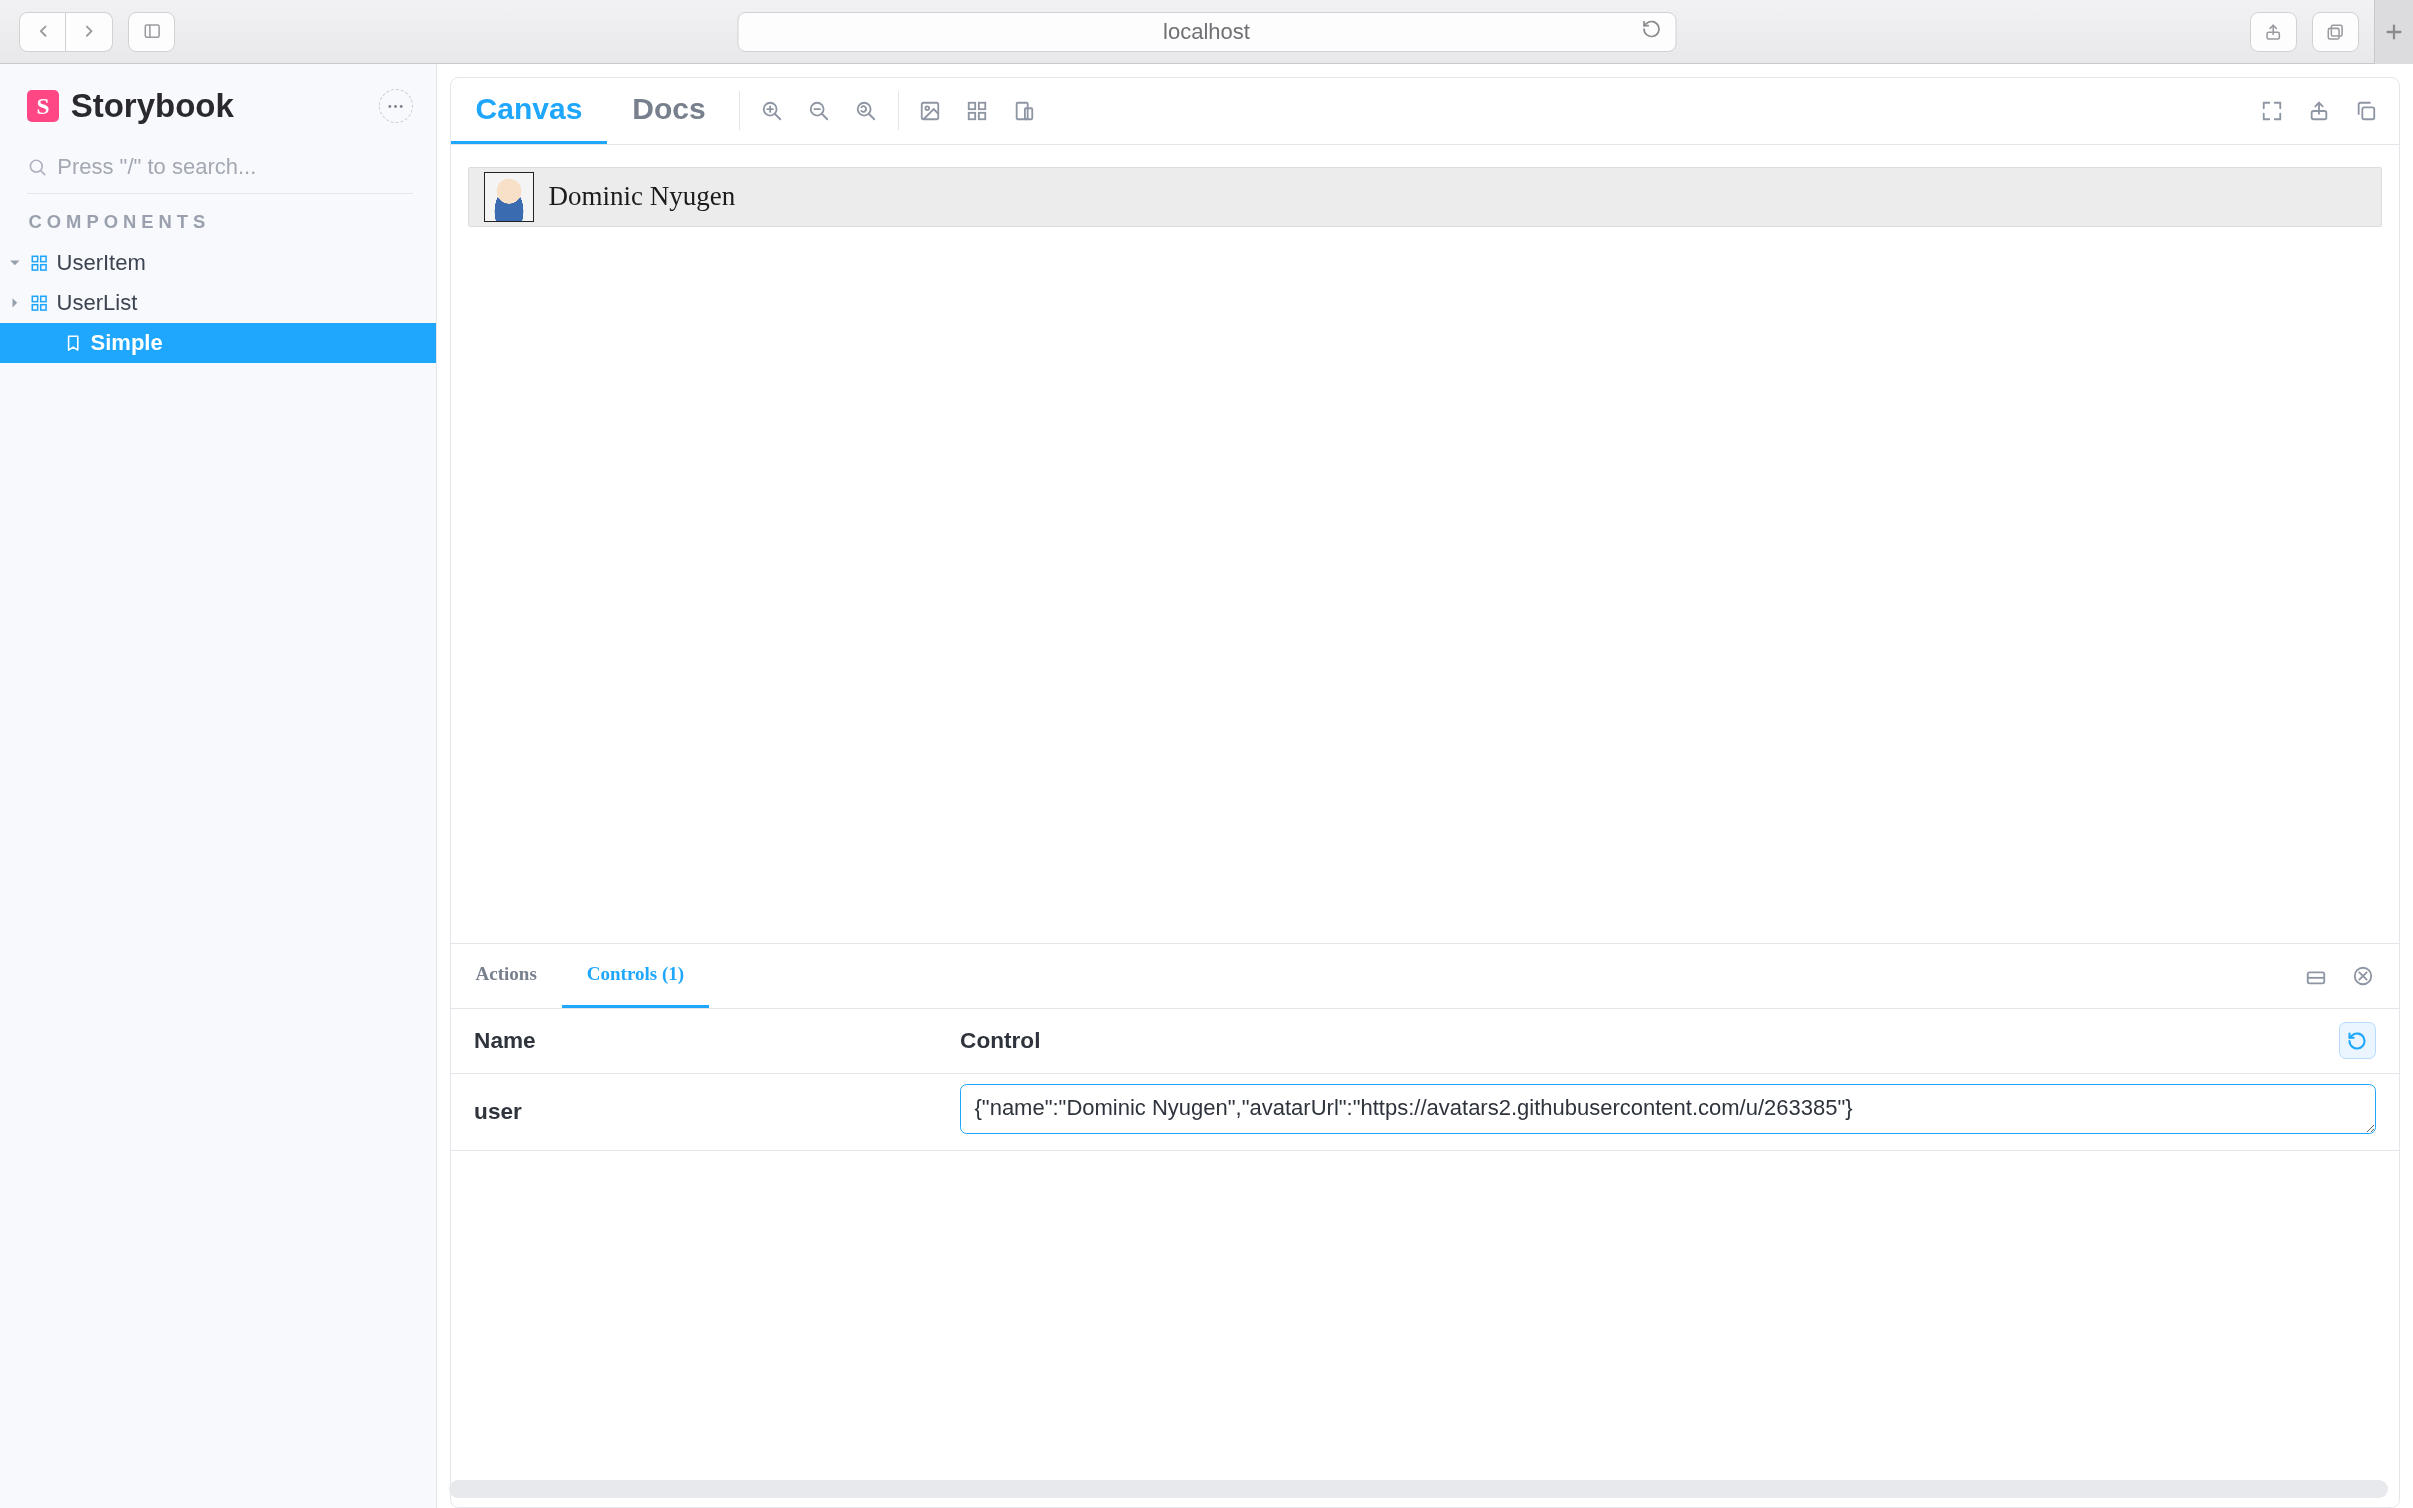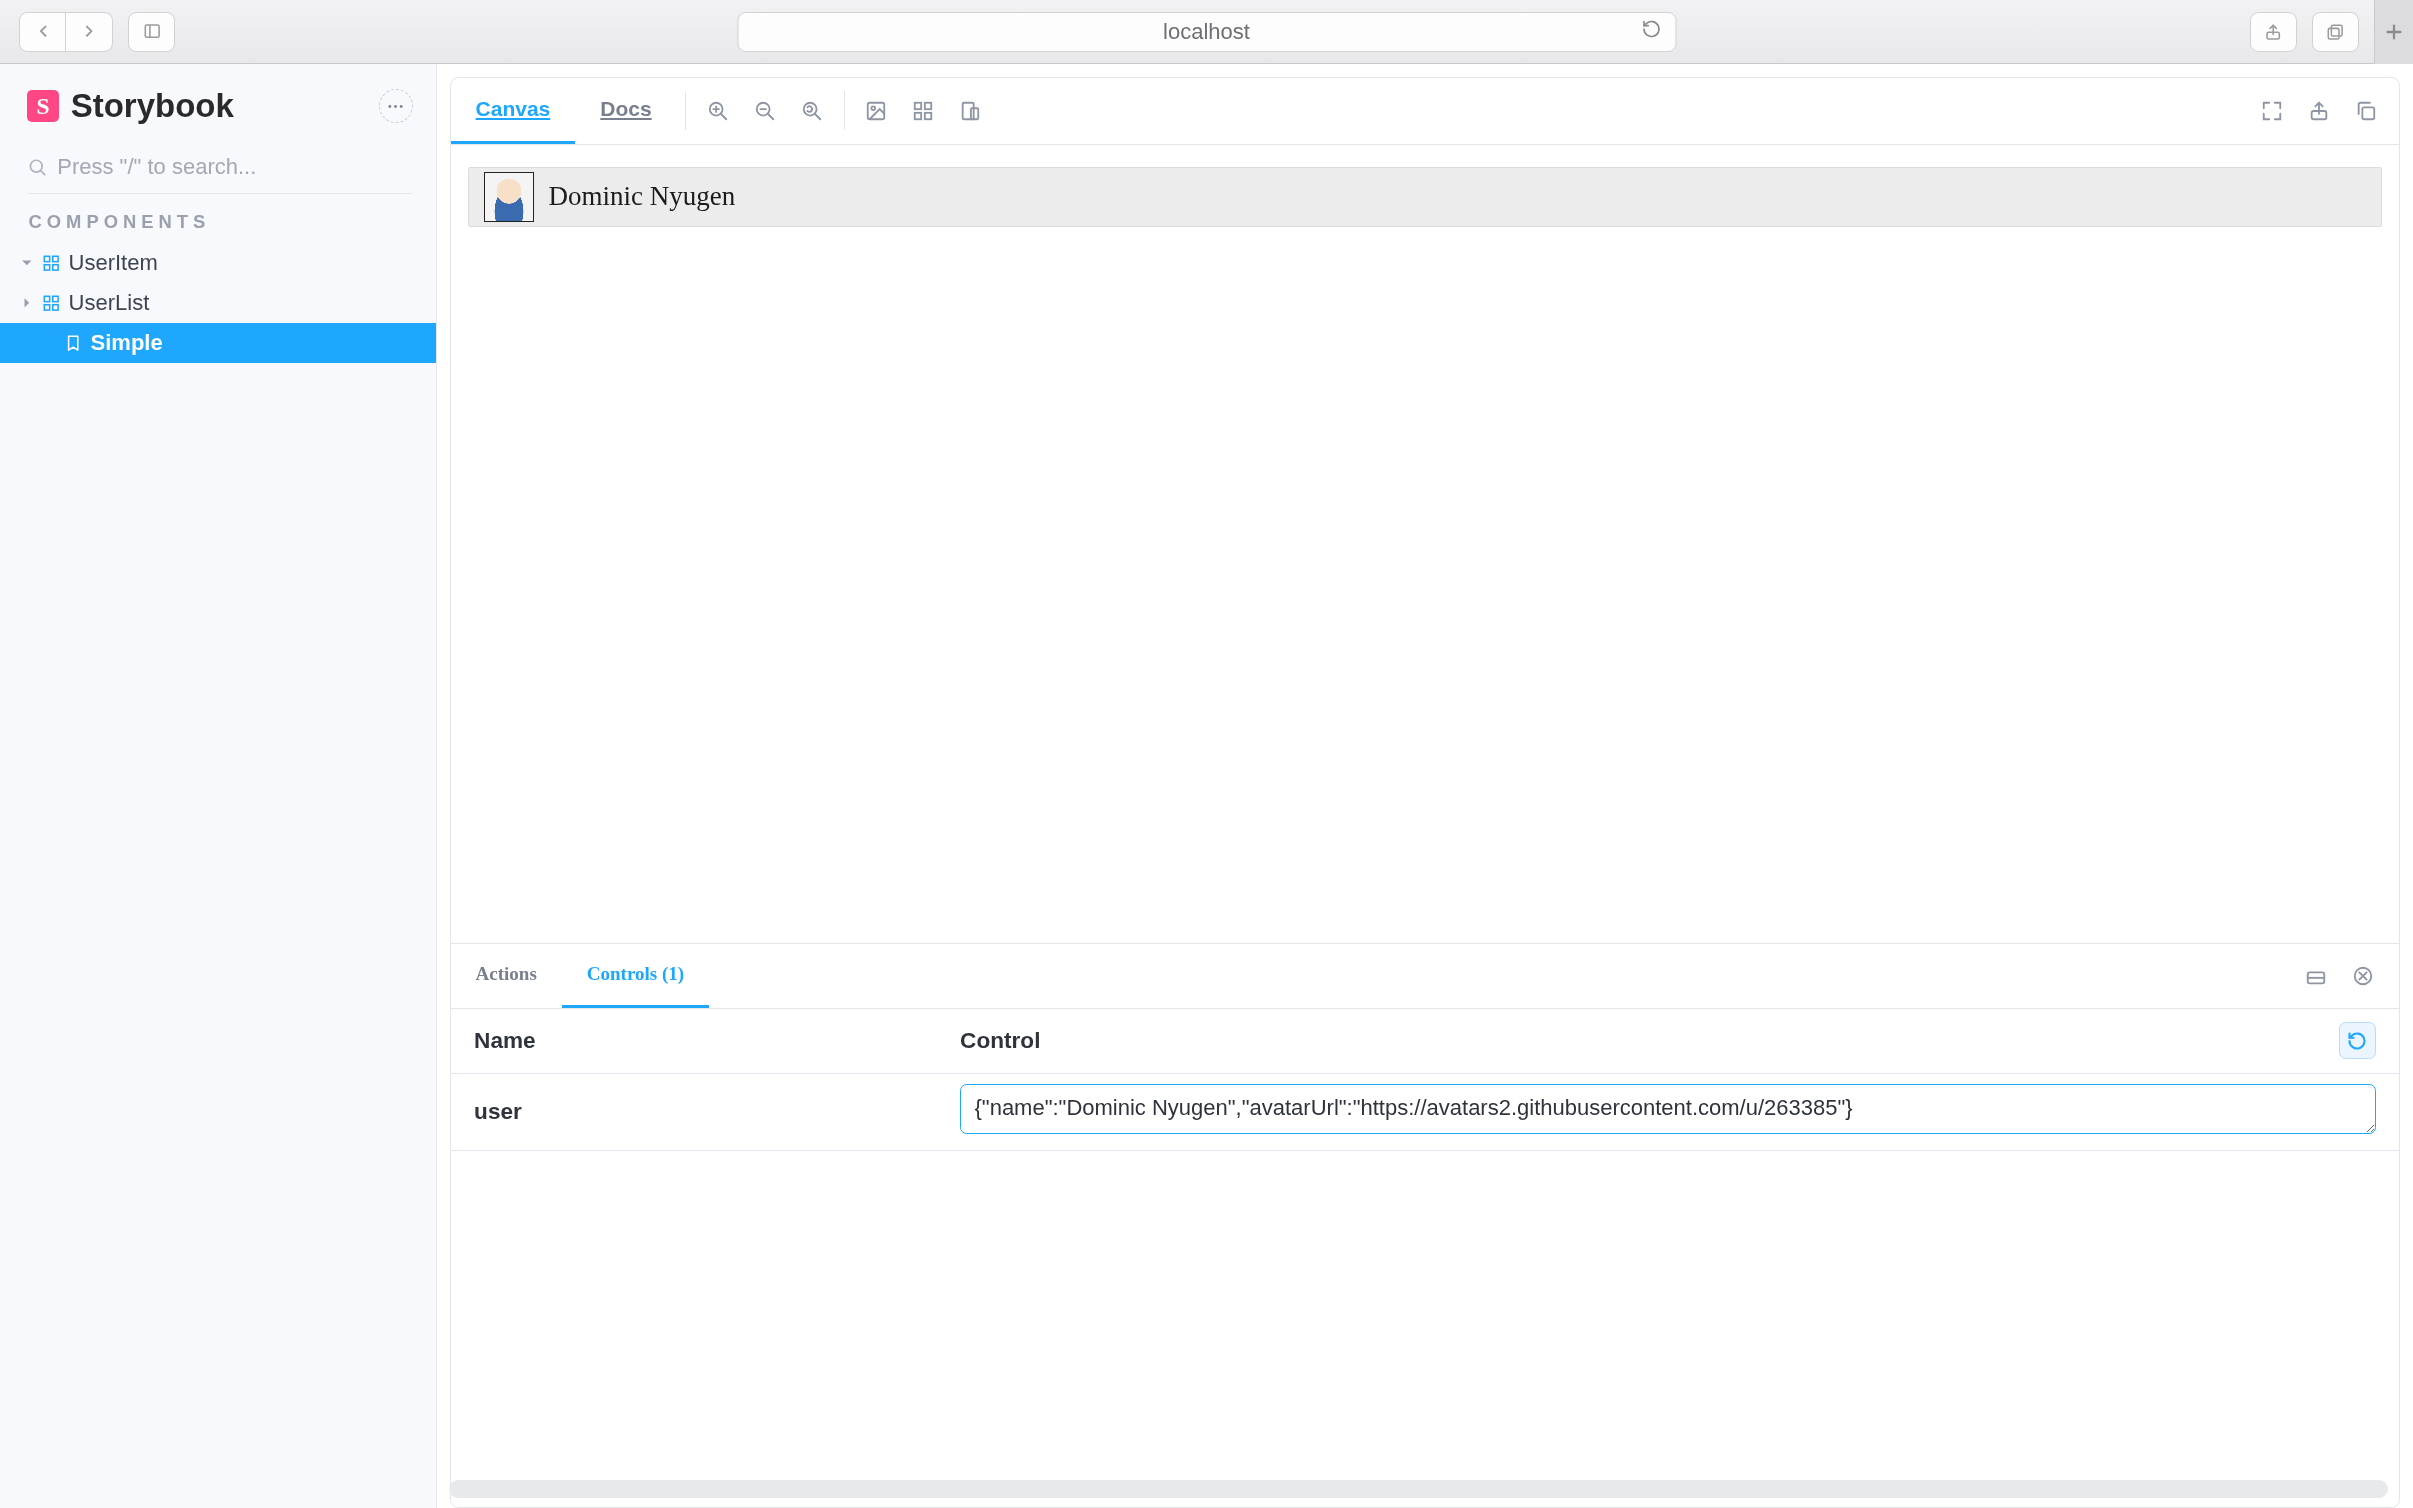--- a/index.html
+++ b/index.html
@@ -83,21 +83,21 @@
   .search input::placeholder { color:#a3a8b3; }
   .search svg { width:22px; height:22px; color:#aeb3bf; }
 
   .section-label {
     padding: 0 28.5px; letter-spacing: 5px; color:#9aa0ad; font-size:18.4px;
     font-weight:700; margin: 8.4px 0 10px;
   }
 
   .tree { font-size: 22px; color:#3d4451; }
   .tree-row {
-    display:flex; align-items:center; height: 40px; padding-left: 20px; gap: 8.4px;
+    display:flex; align-items:center; height: 40px; padding-left: 8px; gap: 8.4px;
     cursor: pointer;
   }
   .tree-row .caret { width: 13.4px; color:#99a0ad; display:flex; justify-content:center; }
   .tree-row .caret svg { width:11.7px; height:11.7px; }
   .tree-row .ticon { color:#1ea7fd; display:flex; }
   .tree-row .ticon svg { width:18.4px; height:18.4px; }
   .tree-row.child { padding-left: 42px; }
   .tree-row.child .ticon { color:#fff; }
   .tree-row.selected { background:#1ea7fd; color:#fff; }
   .tree-row.selected .ticon { color:#fff; }
@@ -114,22 +114,22 @@
     height: 100%; display:flex; flex-direction:column;
     overflow:hidden;
   }
 
   .toolbar {
     height: 67px; border-bottom:0.8px solid #e2e5ea;
     display:flex; align-items:stretch; padding: 0 10px 0 0;
   }
   .tabs { display:flex; align-items:stretch; }
   .tab {
-    padding: 0 25px; display:flex; align-items:center; font-size:21px; font-weight:600;
-    color:#78808e; border-bottom:3.4px solid transparent; cursor:pointer;text-decoration:underline;
+    padding: 0 25px; display:flex; align-items:center; font-size:30px; font-weight:600;
+    color:#78808e; border-bottom:3.4px solid transparent; cursor:pointer;
   }
   .tab.active { color:#1ea7fd; border-bottom-color:#1ea7fd; }
   .vsep { width:0.8px; background:#e2e5ea; margin: 13.4px 8.4px; }
 
   .tb-icons { display:flex; align-items:center; }
   .tb-btn { width:47px; display:flex; align-items:center; justify-content:center; color:#8e95a3; cursor:pointer; }
   .tb-btn svg { width:22px; height:22px; }
   .tb-right { margin-left:auto; display:flex; align-items:center; }
 
   .canvas-frame {

